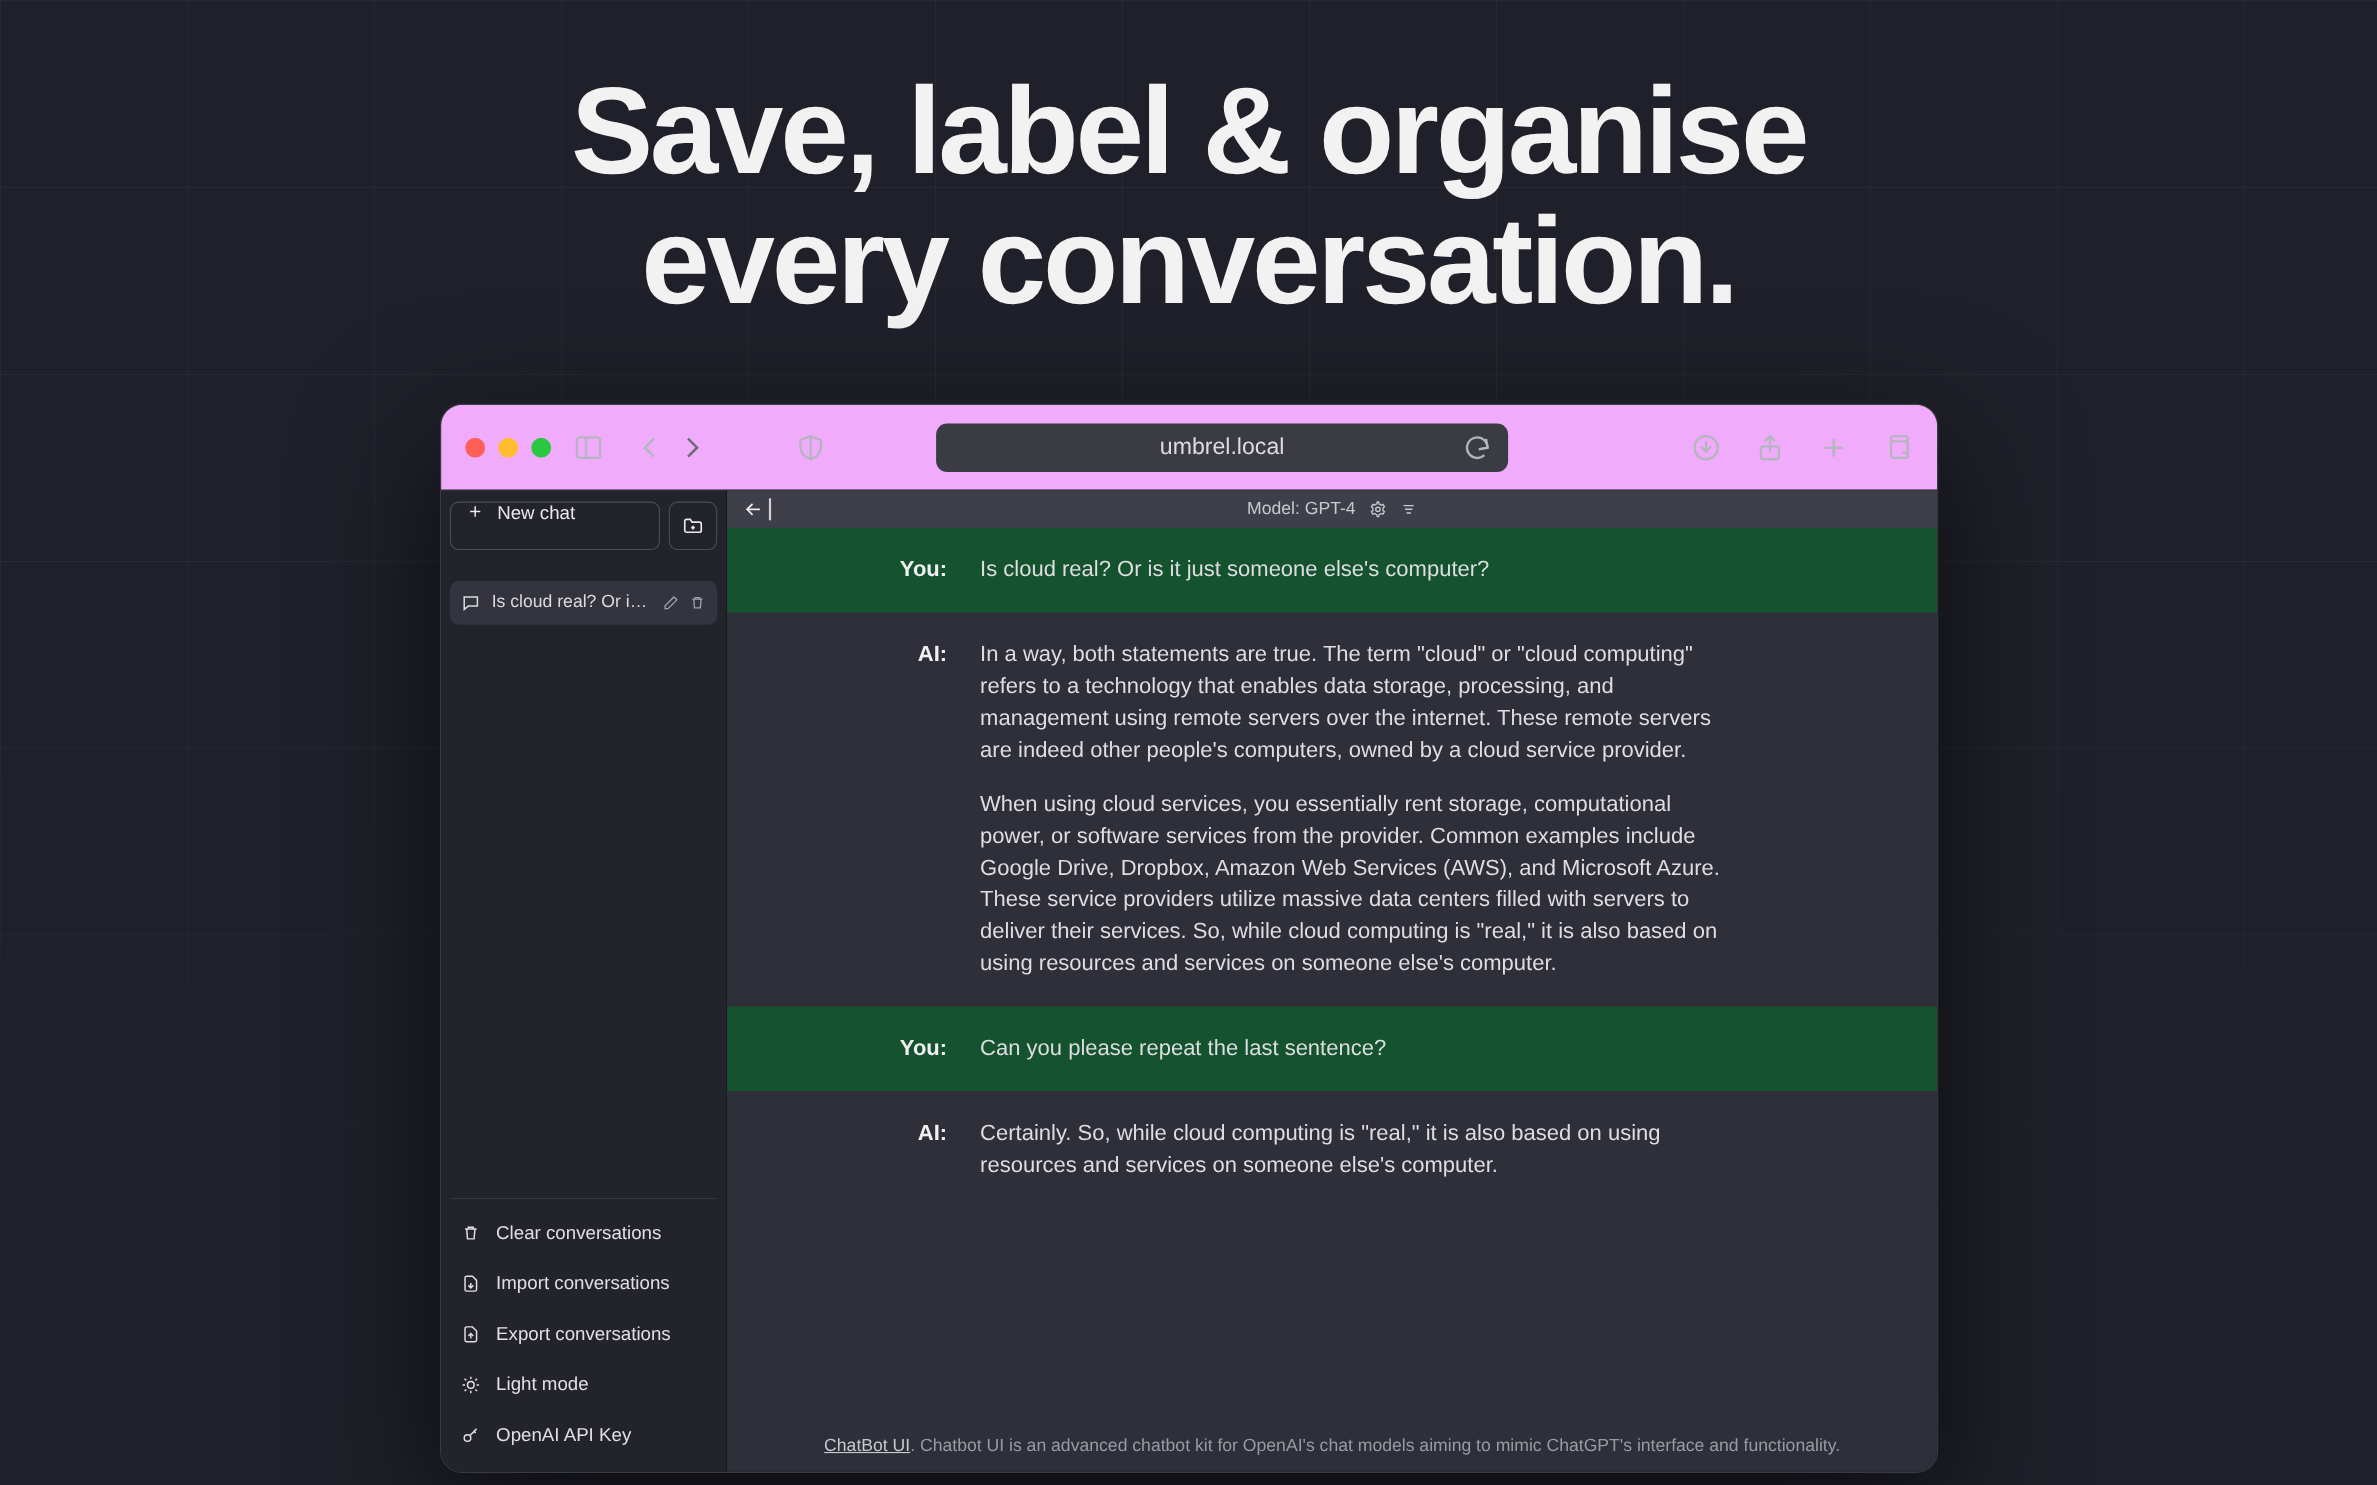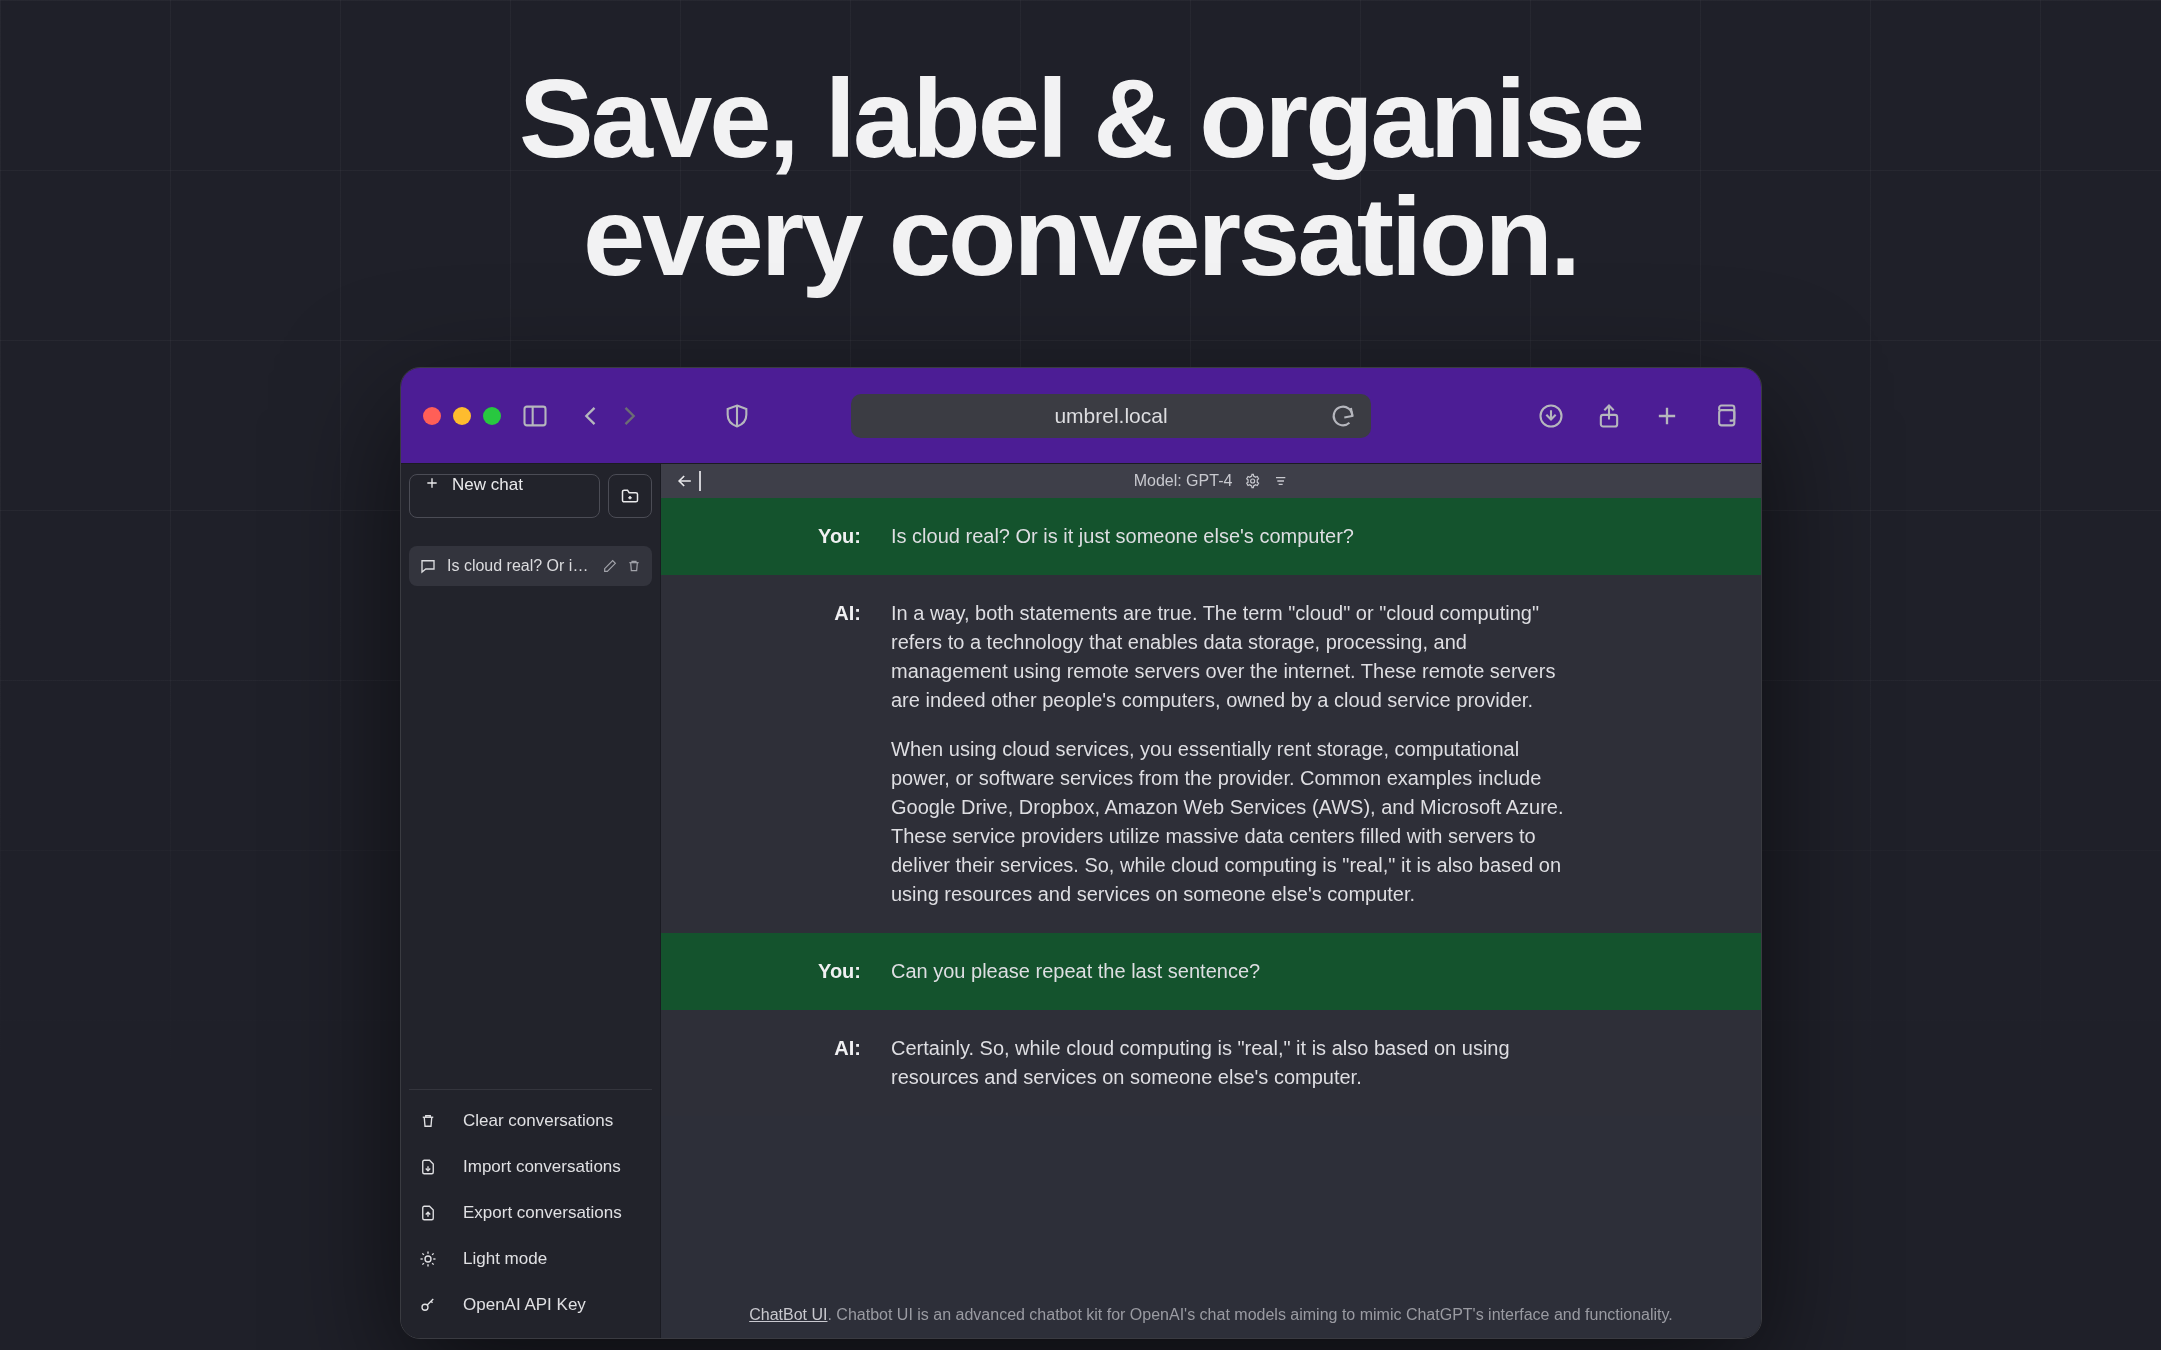--- a/index.html
+++ b/index.html
@@ -48,22 +48,22 @@
     background: #25262b;
     border-radius: 20px;
     border: 1px solid #3a3b41;
     overflow: hidden;
     box-shadow: 0 40px 120px rgba(0,0,0,0.6);
     display: flex;
     flex-direction: column;
   }
   
   .browser-bar {
-    height: 96px;
-    background: #4c1d95;
+    height: 78px;
+    background: #f0abfc;
     display: flex;
     align-items: center;
     padding: 0 22px;
     gap: 20px;
     border-bottom: 1px solid #1b1c22;
   }
   .traffic { display: flex; gap: 12px; }
   .dot { width: 18px; height: 18px; border-radius: 50%; }
   .dot.red { background: #ff5f57; }
   .dot.yellow { background: #febc2e; }
@@ -156,21 +156,21 @@
   .side-bottom {
     margin-top: auto;
     border-top: 1px solid #34353d;
     padding-top: 8px;
     display:flex;
     flex-direction:column;
   }
   .side-bottom .row {
     display:flex;
     align-items:center;
-    gap:26px;
+    gap:14px;
     height: 46px;
     padding: 0 10px;
     color: #e0e0e3;
     font-size: 17px;
     cursor:pointer;
     border-radius: 6px;
   }
 
   
   .chat {

